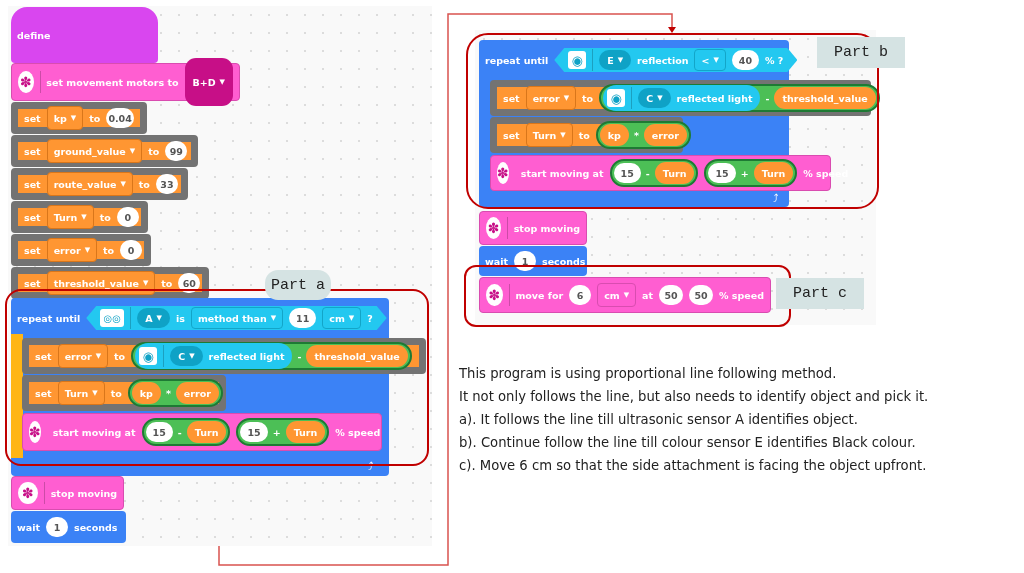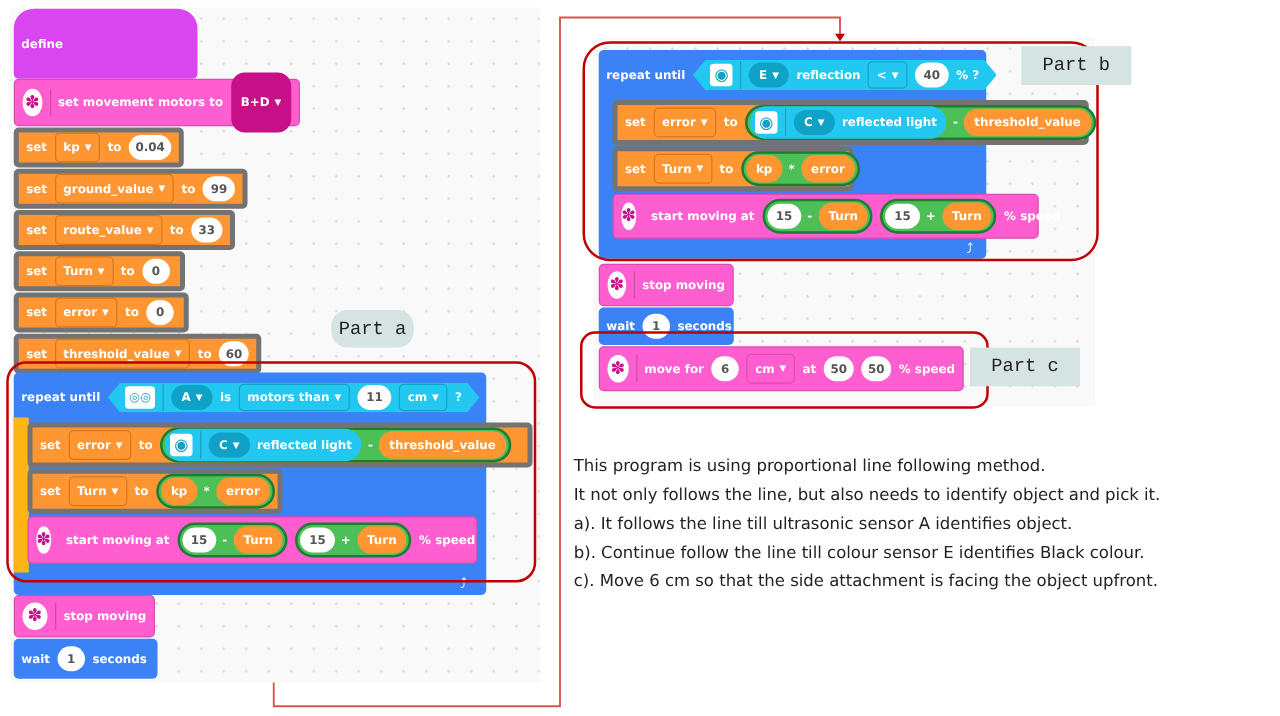--- a/index.html
+++ b/index.html
@@ -5,21 +5,21 @@
   html, body { margin:0; padding:0; }
   body { width:1024px; height:573px; background:#ffffff; position:relative; overflow:hidden;
          font-family:"DejaVu Sans", sans-serif; }
   .canvas { position:absolute; background-color:#f9f9f9;
     background-image: radial-gradient(#dcdcdc 0.8px, transparent 1.2px);
     background-size: 18px 18px; }
   .blk { position:absolute; display:flex; align-items:center; gap:6px; color:#fff; font-weight:bold;
          font-size:9.5px; box-sizing:border-box; padding:0 6px; white-space:nowrap; }
   .define { background:#d946ef; border-radius:16px 16px 4px 4px; }
   .motor { background:#ff5ed1; border-radius:4px; border:1px solid #d94cb0; }
-  .var { background:#ff9632; border-radius:4px; border:4px solid #737373; }
+  .var { background:#ff9632; border-radius:4px; border:7px solid #737373; }
   .ctrl { background:#3b82f6; border-radius:4px;text-align:right; }
   .pill { display:inline-flex; align-items:center; justify-content:center; border-radius:11px; padding:0 7px;
           height:20px; box-sizing:border-box; font-size:9.5px; font-weight:bold; }
   .pill.white { background:#fff; color:#555; min-width:22px; }
   .dd-var { background:#ff9632; border:1px solid #d9761a; border-radius:4px; padding:0 6px; height:22px;
             display:inline-flex; align-items:center; gap:4px; }
   .dd-motor { background:#c70f87; border-radius:11px; height:16px; padding:16px 8px; display:inline-flex; align-items:center; gap:4px; }
   .arrow { font-size:7px; }
   .sensor { background:#23c8f0; border-radius:14px; height:26px; display:inline-flex; align-items:center; gap:6px; padding:0 8px 0 4px; }
   .hex { background:#23c8f0; height:24px; display:inline-flex; align-items:center; gap:6px; padding:0 14px;
@@ -127,21 +127,21 @@
     <span class="icon-sq" style="width:24px;">
         <span style="color:#0fa2c6;font-size:10px;">◎◎</span>
       </span>
     <span class="sep"></span>
     <span class="port">
         <span>A</span>
         <span class="arrow">▼</span>
       </span>
     <span>is</span>
     <span class="cyan-dd">
-        <span>motors than</span>
+        <span>method than</span>
         <span class="arrow">▼</span>
       </span>
     <span class="pill white">11</span>
     <span class="cyan-dd">
         <span>cm</span>
         <span class="arrow">▼</span>
       </span>
     <span>?</span>
   </span>
 </div>
@@ -208,21 +208,21 @@
   <span class="sep"></span>
   <span>stop moving</span>
 </div>
 <div class="blk ctrl" style="left:11px;top:511px;width:115px;height:32px;">
   <span>wait</span>
   <span class="pill white">1</span>
   <span>seconds</span>
 </div>
 
 <div class="red-box" style="left:5px;top:289px;width:424px;height:177px;"></div>
-<div class="label-box" style="left:265px;top:248px;width:66px;height:30px;border-radius:13px;">Part a</div>
+<div class="label-box" style="left:265px;top:270px;width:66px;height:30px;border-radius:13px;">Part a</div>
 
 <div class="ctrl" style="position:absolute;left:479px;top:40px;width:310px;height:167px;border-radius:4px;"></div>
 <div class="blk" style="left:479px;top:42px;height:36px;">
   <span>repeat until</span>
   <span class="hex">
     <span class="icon-sq">
         <span style="color:#0fa2c6;font-size:13px;">◉</span>
       </span>
     <span class="sep"></span>
     <span class="port">

